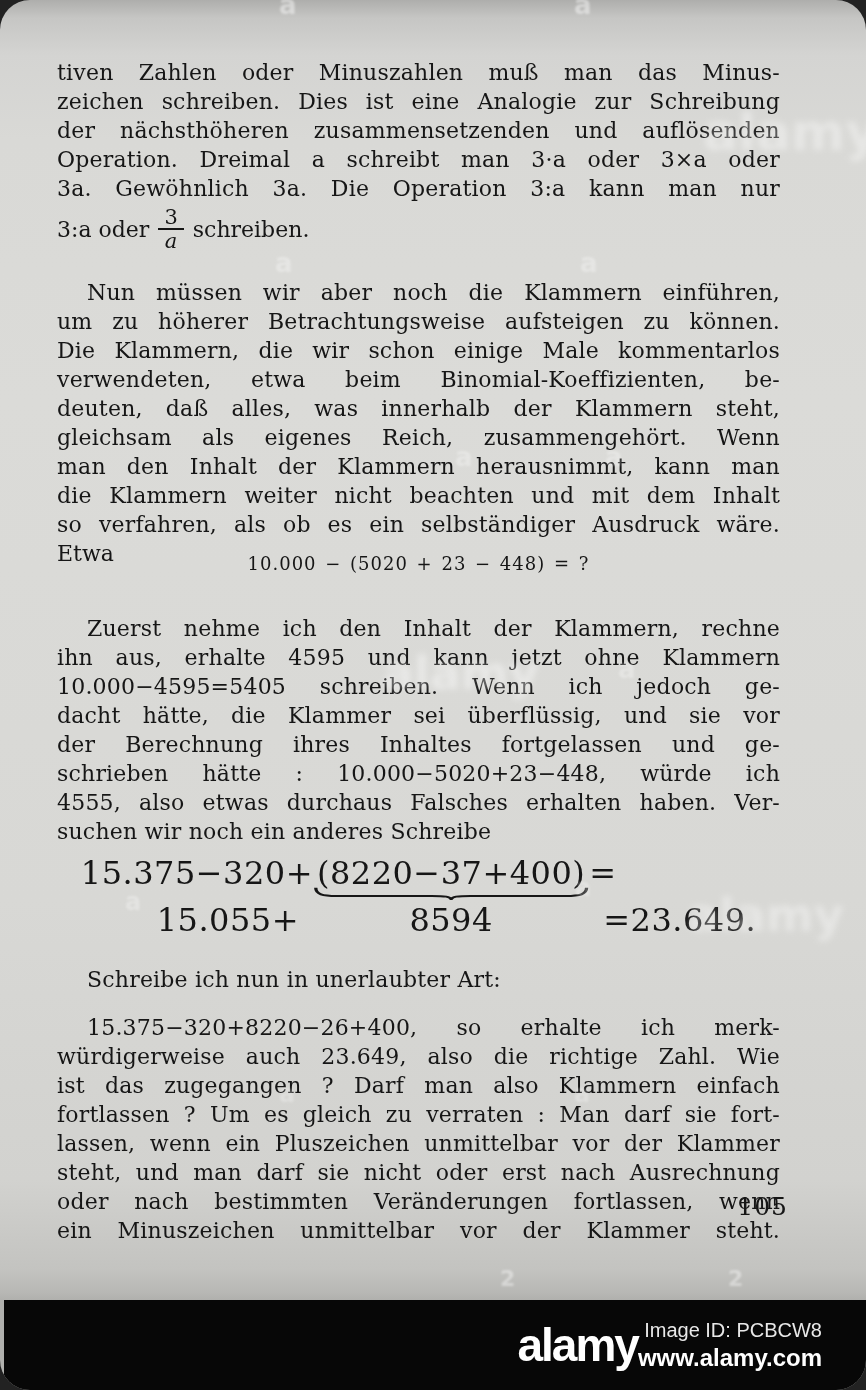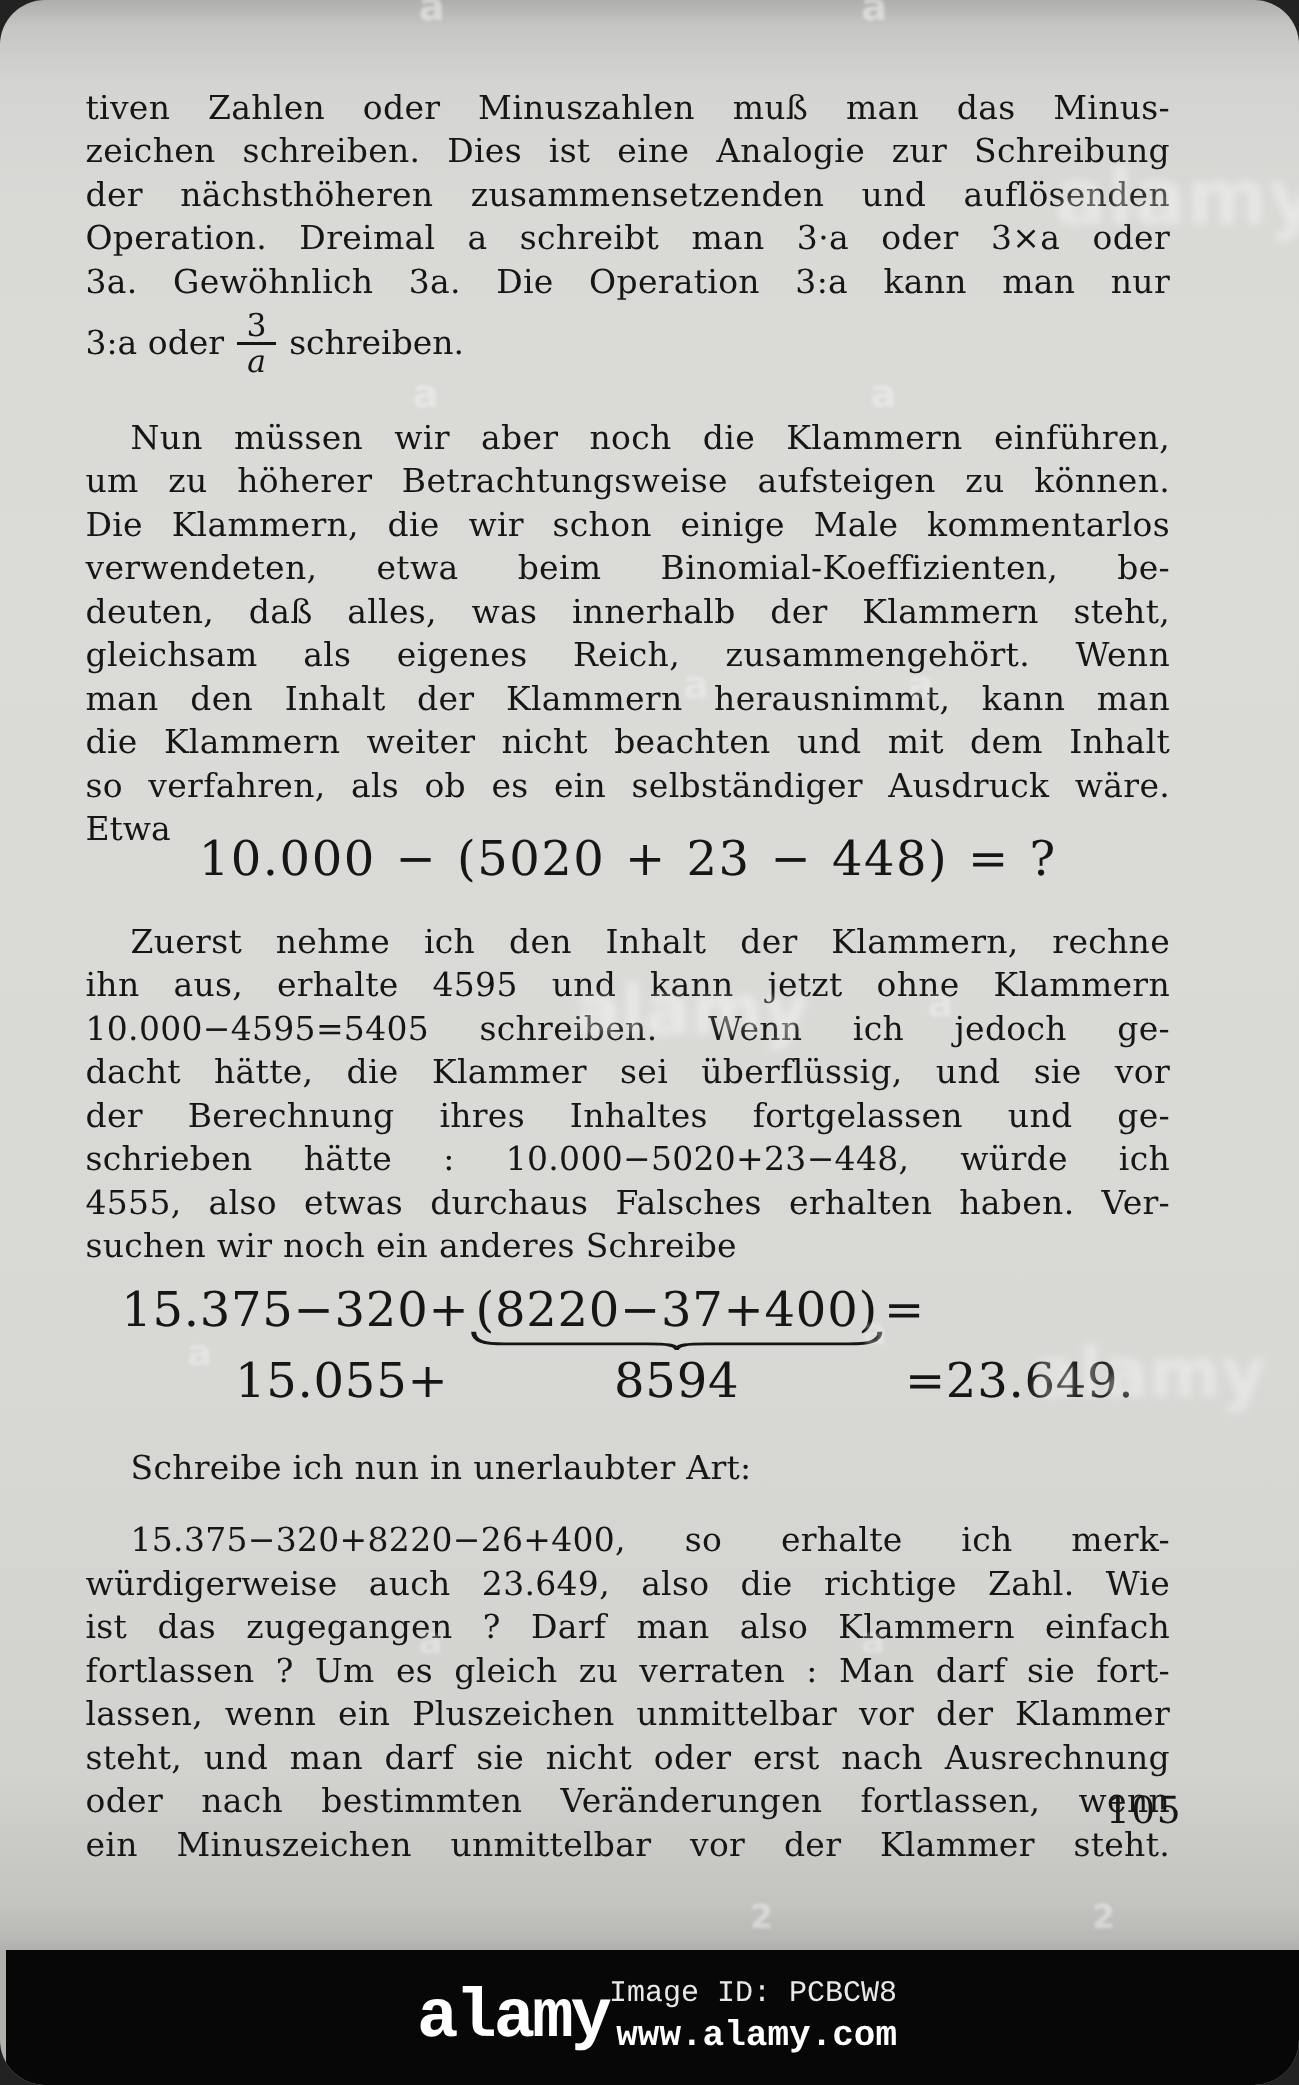--- a/index.html
+++ b/index.html
@@ -26,21 +26,21 @@
   .fracline .gap{margin:0 9px;}
   .frac{display:inline-flex; flex-direction:column; align-items:center; vertical-align:middle;}
   .frac .num,.frac .den{font-size:21px; line-height:22px; padding:0 6px;}
   .frac .den{font-style:italic;}
   .frac .bar{width:100%; border-bottom:2px solid #161616;}
   
   .etwarow{position:relative; height:52px;}
   .etwa{position:absolute; left:0; top:0; font-size:22px; line-height:29px;}
   .formula1{
     position:absolute; left:0; right:0; top:14px; text-align:center;
-    font-size:32px; letter-spacing:1px; word-spacing:2px;
+    font-size:18px; letter-spacing:1px; word-spacing:2px;
   }
   
   .formula2{margin-top:8px; height:84px; display:flex; justify-content:center;}
   .f2grid{display:grid; grid-template-columns:auto auto auto; grid-template-rows:33px 14px 33px; font-size:32px; letter-spacing:0.5px;}
   .f2grid .c1{grid-column:1; justify-self:end;}
   .f2grid .c2{grid-column:2; justify-self:center;}
   .f2grid .c3{grid-column:3; justify-self:start;}
   .f2grid .r1{grid-row:1;}
   .f2grid .r2{grid-row:2; justify-self:stretch; width:100%;}
   .f2grid .r3{grid-row:3;}
@@ -53,22 +53,22 @@
   
   .pagenum{position:absolute; top:1192px; right:78px; font-size:25px; letter-spacing:1px;}
   
   .ghost{
     position:absolute; color:#ffffff; font-family:"DejaVu Sans","Liberation Sans",sans-serif;
     font-weight:bold; pointer-events:none; line-height:1;
   }
   
   .footer{
     position:absolute; left:4px; right:0; bottom:0; height:90px; background:#070707;
-    display:flex; align-items:center; justify-content:center;
-    font-family:Liberation Mono, monospace;
+    display:flex; align-items:center; justify-content:flex-end;
+    font-family:Liberation Sans, sans-serif;
   }
   .footer .logo{
     color:#fff; font-weight:bold; font-size:46px; letter-spacing:-2px; margin-left:50px;
   }
   .footer .meta{text-align:right; margin-right:44px; color:#e8e8e8;}
   .footer .meta .id{font-size:20px; line-height:26px;}
   .footer .meta .url{font-size:24px; line-height:30px; font-weight:bold; color:#fff;}
 </style>
 </head>
 <body>

